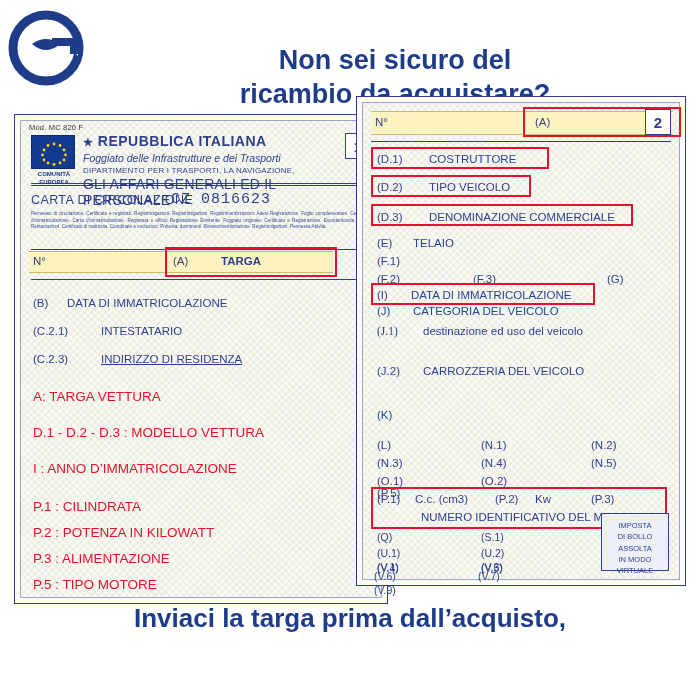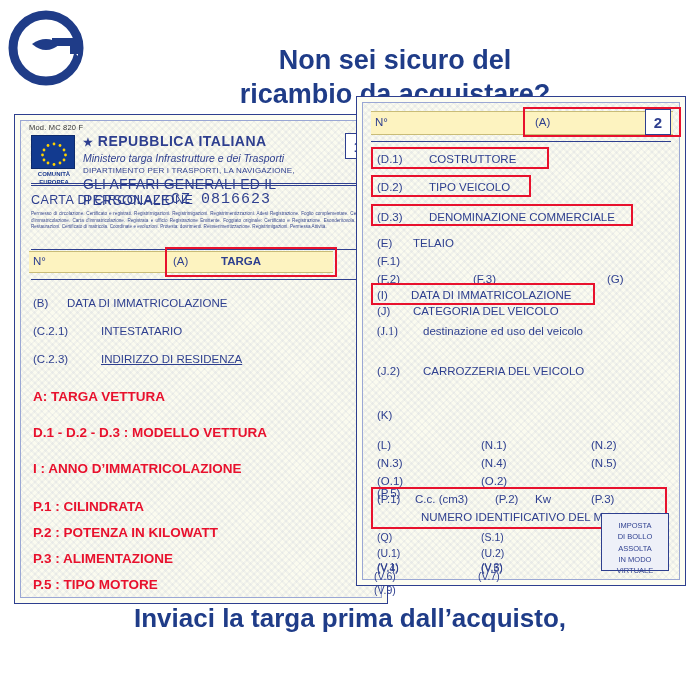--- a/index.html
+++ b/index.html
@@ -114,21 +114,21 @@
 
   
   .redbox {
     position: absolute;
     border: 2px solid #e8112d;
     pointer-events: none;
   }
   .redtext {
     position: absolute;
     color: #e8112d;
-    font-weight: bold;
+    font-weight: normal;
     font-size: 13.5px;
     white-space: nowrap;
   }
 
   .yellowband {
     position: absolute;
     background: #fdf3c0;
     border-top: 1px solid #c9bc77;
     border-bottom: 1px solid #c9bc77;
   }
@@ -184,21 +184,21 @@
       </div>
       <div class="eu-label">
         <span>COMUNITÀ</span><br>
         <span>EUROPEA</span>
       </div>
 
       <div class="rep-title">
         <span class="rep-star">★</span>
         <span>REPUBBLICA ITALIANA</span>
       </div>
-      <div class="min1">Ministero targa Infrastrutture e dei Trasporti</div>
+      <div class="min1">Foggiato delle Infrastrutture e dei Trasporti</div>
       <div class="min2">DIPARTIMENTO PER I TRASPORTI, LA NAVIGAZIONE,</div>
       <div class="min3">GLI AFFARI GENERALI ED IL PERSONALE</div>
       <div class="pagenum">1</div>
     </div>
 
     <div class="hr-blue" style="top:62px;"></div>
     <div class="hr-blue" style="top:64px;"></div>
 
     <div class="cartatitle">CARTA DI CIRCOLAZIONE</div>
     <div class="docnum">CZ 0816623</div>

